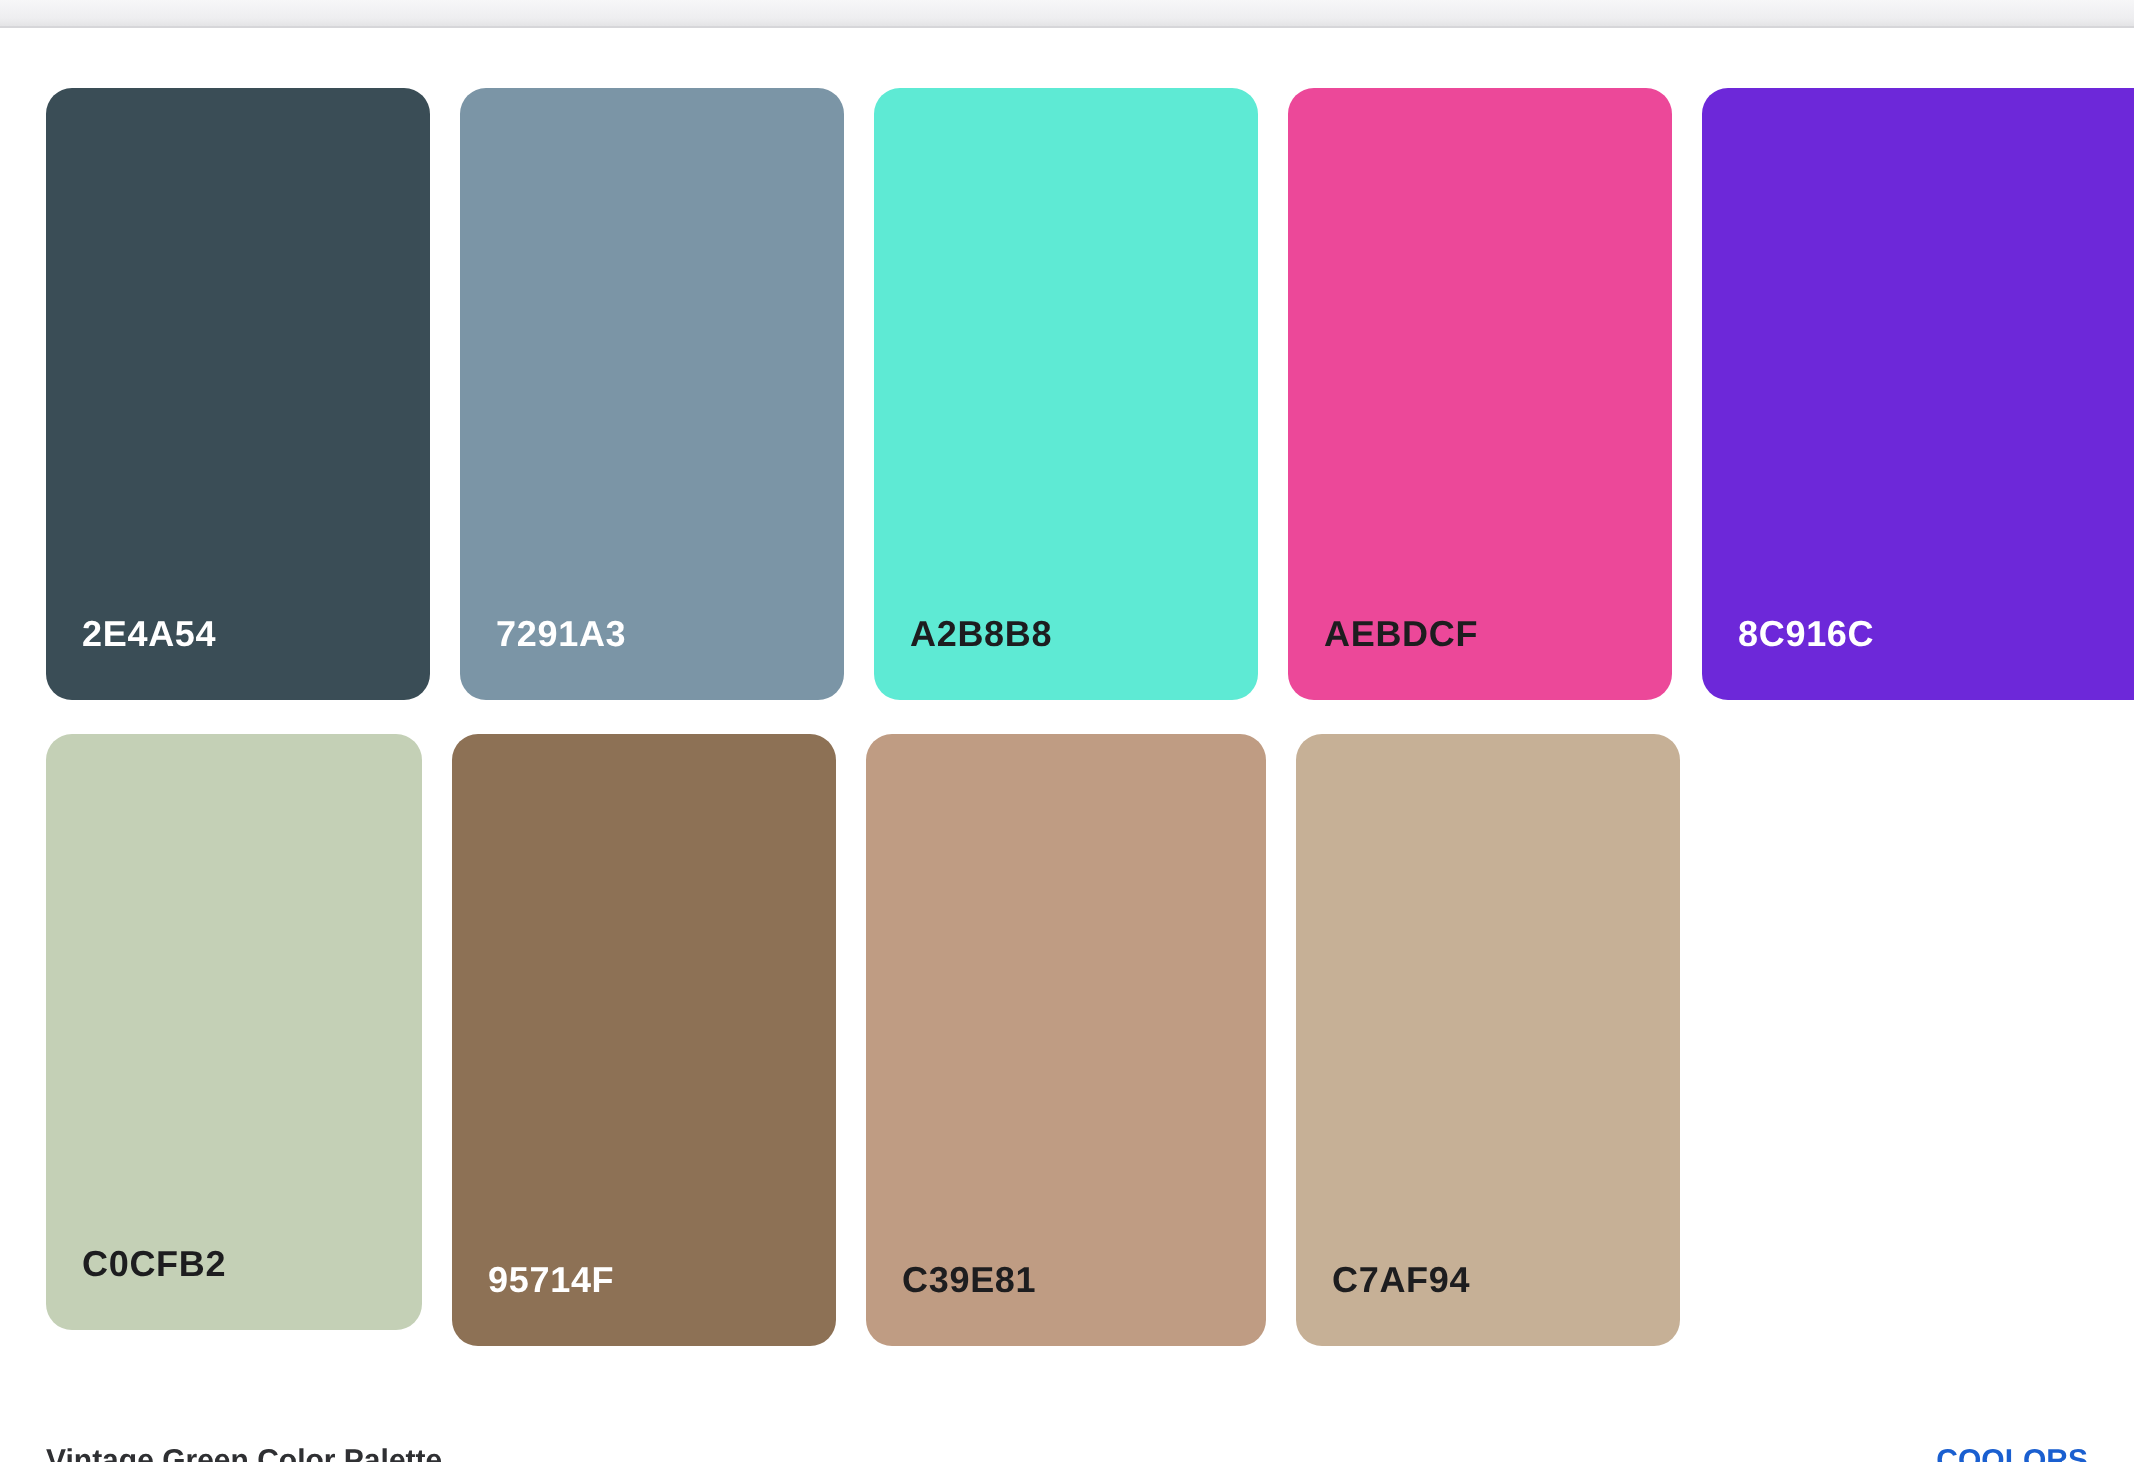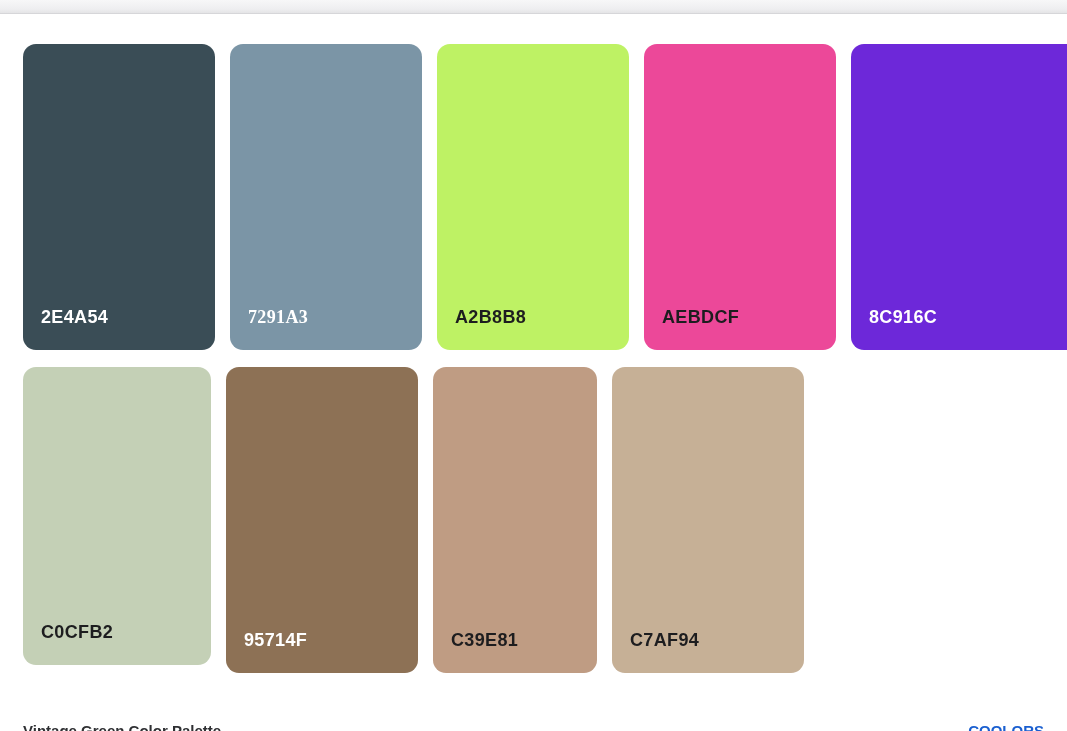--- a/index.html
+++ b/index.html
@@ -97,40 +97,40 @@
 
 <div id="browser-strip"></div>
 
 <div id="palette-page">
 
   <div class="palette-row" id="palette-row-1">
       <div class="swatch" style="background: rgb(58, 77, 86); width: 192px; height: 306px;">
         <div class="swatch-label" style="color: rgb(255, 255, 255);">2E4A54</div>
       </div>
       <div class="swatch" style="background: rgb(123, 149, 166); width: 192px; height: 306px;">
-        <div class="swatch-label" style="color: rgb(255, 255, 255); font-family: Liberation Serif, serif;">7291A3</div>
+        <div class="swatch-label" style="color: rgb(255, 255, 255);">7291A3</div>
       </div>
-      <div class="swatch" style="background: #bef264; width: 192px; height: 306px;">
+      <div class="swatch" style="background: #5eead4; width: 192px; height: 306px;">
         <div class="swatch-label" style="color: rgb(29, 29, 31);">A2B8B8</div>
       </div>
       <div class="swatch" style="background: #ec4899; width: 192px; height: 306px;">
         <div class="swatch-label" style="color: rgb(29, 29, 31);">AEBDCF</div>
       </div>
       <div class="swatch" style="background: #6d28d9; width: 228px; height: 306px;">
         <div class="swatch-label" style="color: rgb(255, 255, 255);">8C916C</div>
       </div>
     </div>
   <div class="palette-row" id="palette-row-2">
       <div class="swatch" style="background: rgb(196, 208, 182); width: 188px; height: 298px;">
         <div class="swatch-label" style="color: rgb(29, 29, 31);">C0CFB2</div>
       </div>
       <div class="swatch" style="background: rgb(141, 113, 85); width: 192px; height: 306px;">
         <div class="swatch-label" style="color: rgb(255, 255, 255);">95714F</div>
       </div>
-      <div class="swatch" style="background: rgb(191, 156, 131); width: 164px; height: 306px;">
+      <div class="swatch" style="background: rgb(191, 156, 131); width: 200px; height: 306px;">
         <div class="swatch-label" style="color: rgb(29, 29, 31);">C39E81</div>
       </div>
       <div class="swatch" style="background: rgb(198, 176, 150); width: 192px; height: 306px;">
         <div class="swatch-label" style="color: rgb(29, 29, 31);">C7AF94</div>
       </div>
     </div>
 
   <div id="palette-footer">
     <div id="footer-title">Vintage Green Color Palette</div>
     <a id="footer-link" href="#">COOLORS</a>

